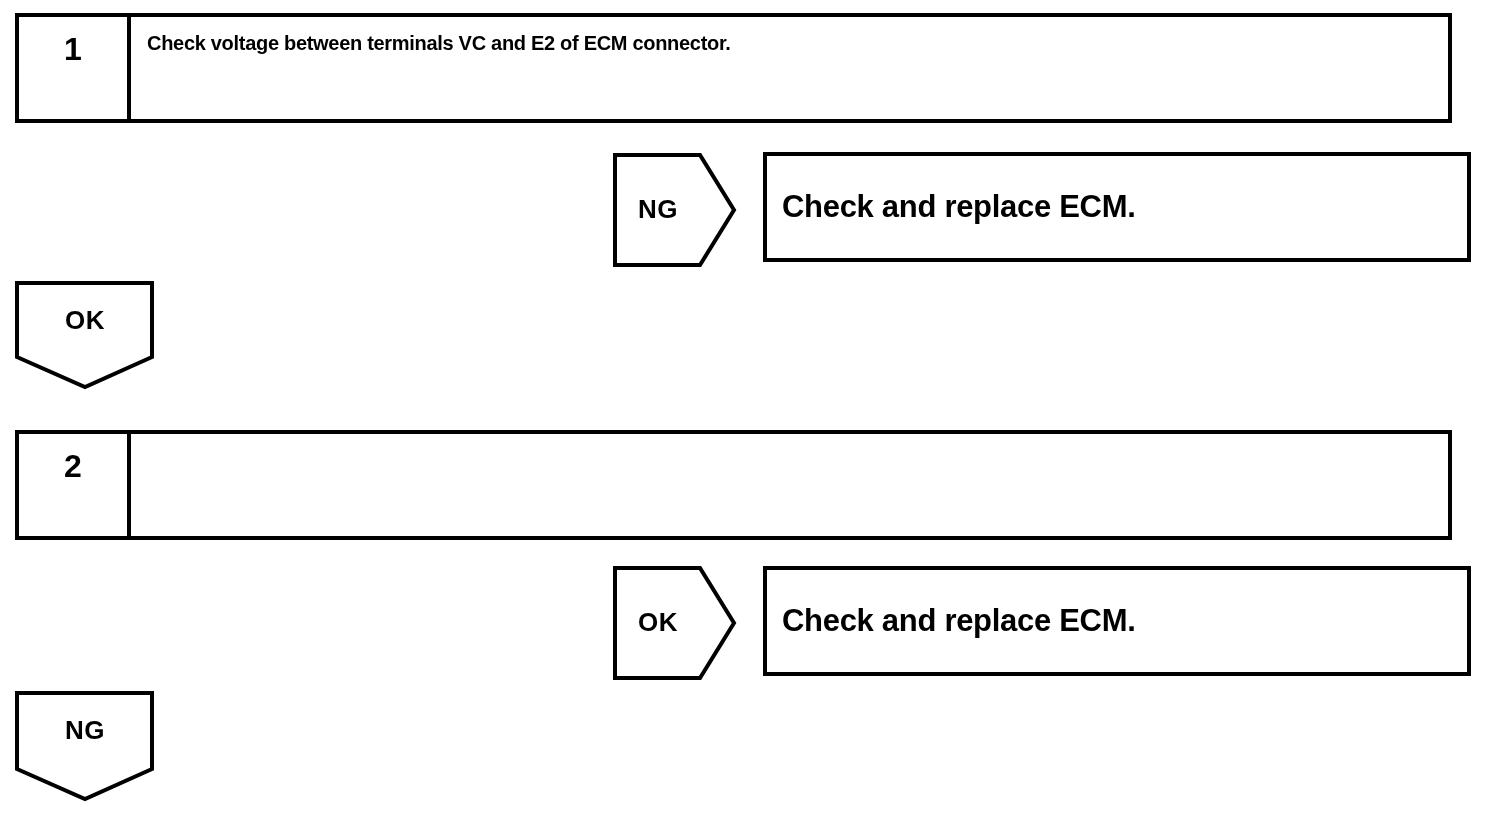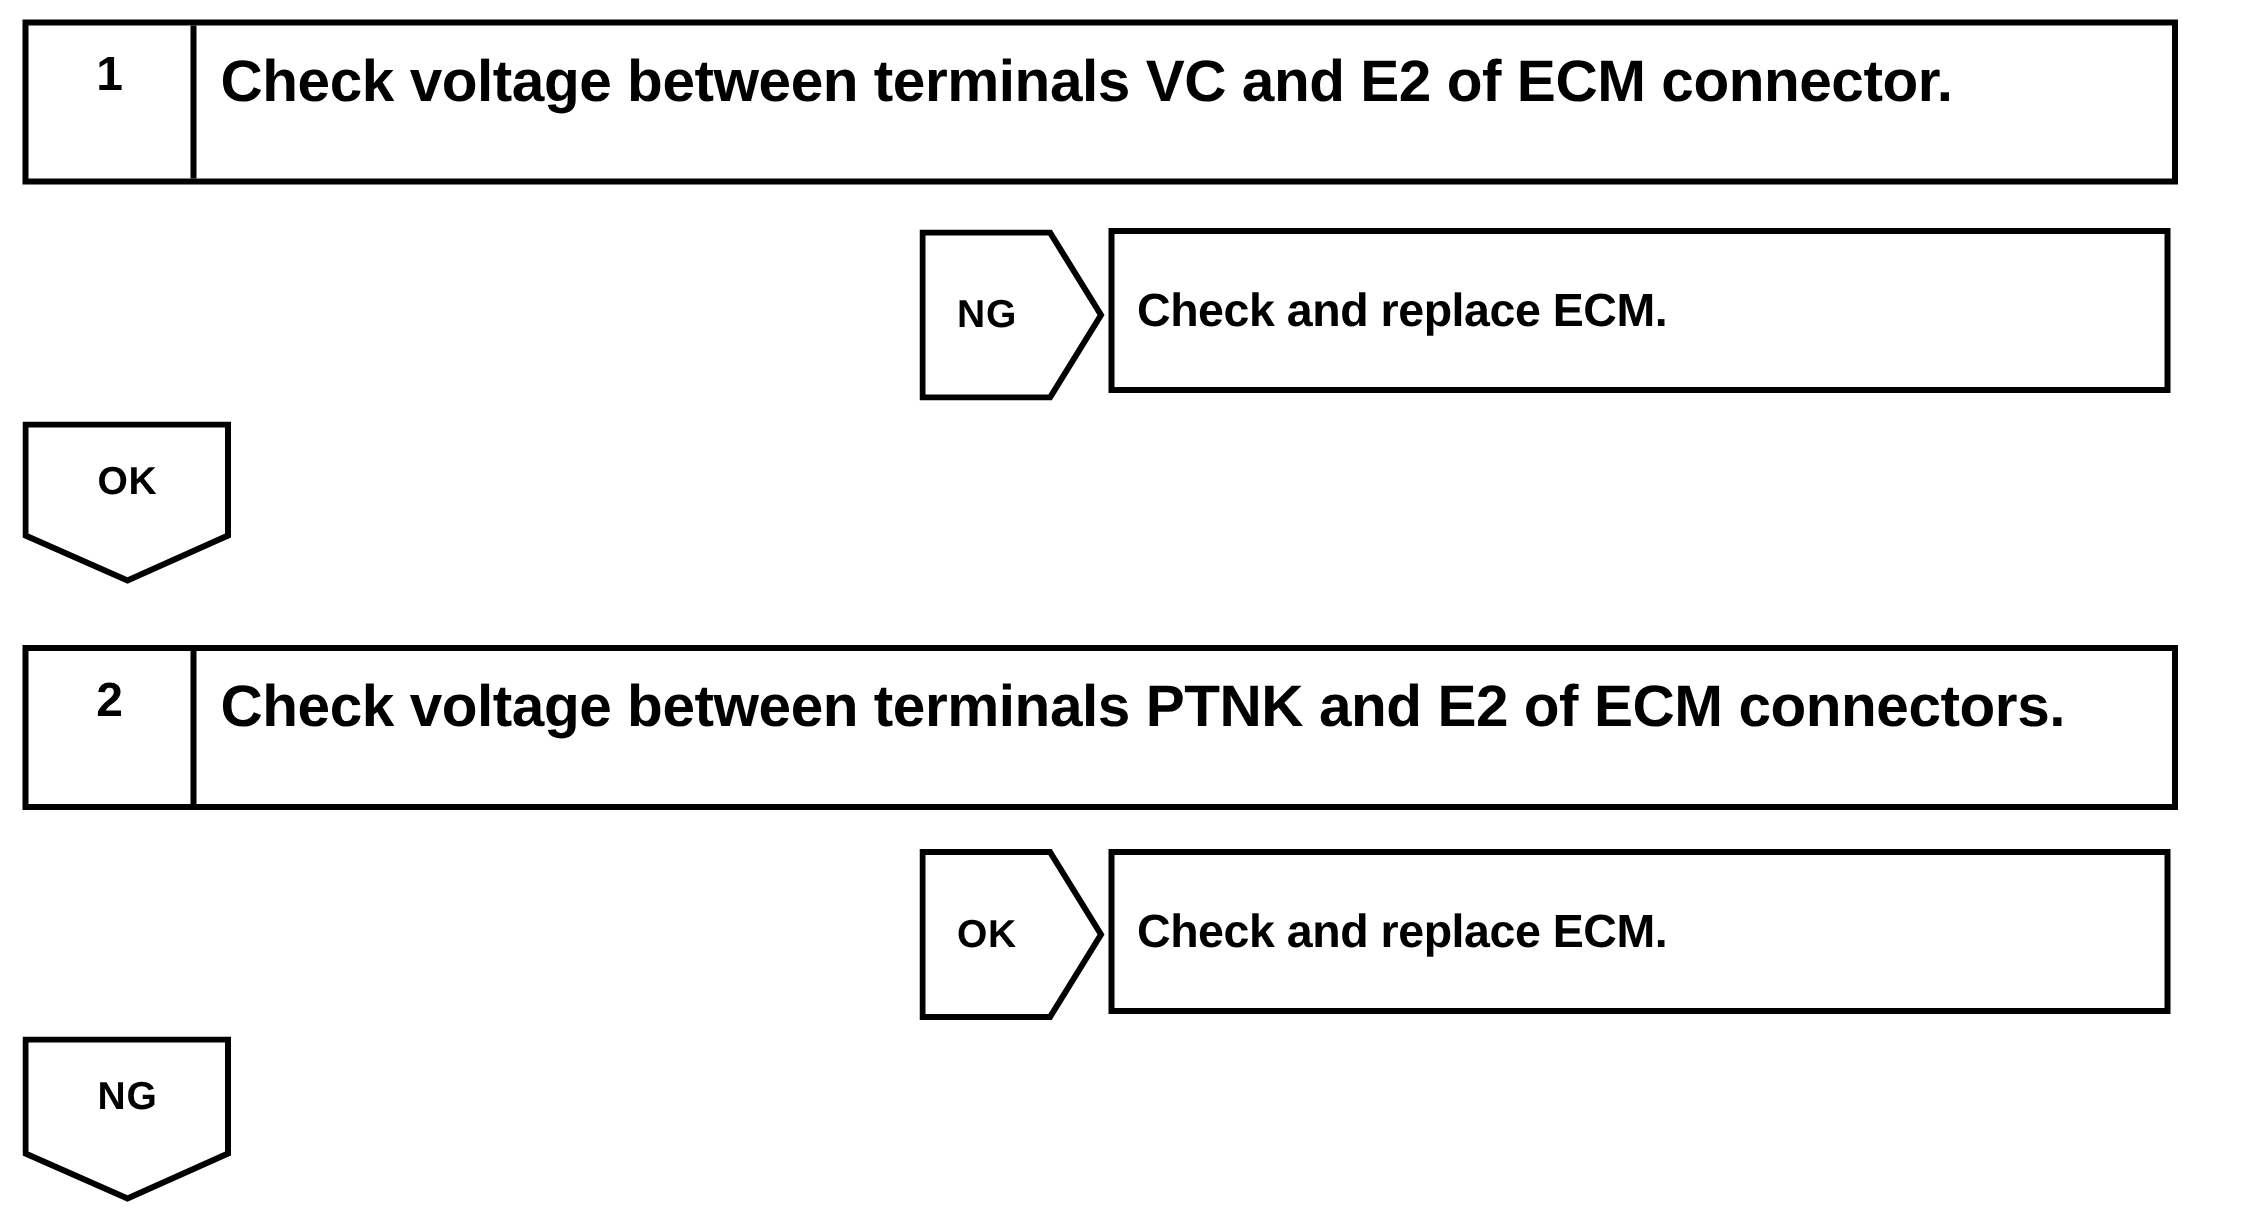--- a/index.html
+++ b/index.html
@@ -31,28 +31,28 @@
     border-right: 4px solid #000;
     box-sizing: border-box;
     text-align: center;
     padding-top: 14px;
     font-size: 32px;
     font-weight: bold;
   }
   .instr-cell {
     flex: 1;
     padding: 14px 20px 0 16px;
-    font-size: 39px;
+    font-size: 20px;
     font-weight: bold;
     letter-spacing: -0.3px;
     line-height: 1.25;
   }
   .result-box {
     position: absolute;
-    left: 739px;
+    left: 763px;
     width: 708px;
     height: 110px;
     border: 4px solid #000;
     box-sizing: border-box;
     display: flex;
     align-items: center;
     padding-left: 15px;
     font-size: 31px;
     font-weight: bold;
     letter-spacing: -0.3px;
@@ -105,21 +105,20 @@
 
   <div class="pent pent-down" style="left:15px; top:281px; width:140px; height:110px;">
     <svg width="140" height="110" viewBox="0 0 140 110">
       <polygon points="2,2 137,2 137,76 70,106 2,76" fill="#ffffff" stroke="#000000" stroke-width="4" stroke-linejoin="miter"></polygon>
     </svg>
     <span class="lbl">OK</span>
   </div>
 
   <div class="step-box" style="top:430px;">
     <div class="num-cell">2</div>
-    <div class="instr-cell">Check voltage between terminals PTNK and E2 of ECM connectors.</div>
   </div>
 
   <div class="pent pent-right" style="left:613px; top:566px; width:124px; height:114px;">
     <svg width="124" height="114" viewBox="0 0 124 114">
       <polygon points="2,2 87,2 121,57 87,112 2,112" fill="#ffffff" stroke="#000000" stroke-width="4" stroke-linejoin="miter"></polygon>
     </svg>
     <span class="lbl">OK</span>
   </div>
 
   <div class="result-box" style="top:566px;">

